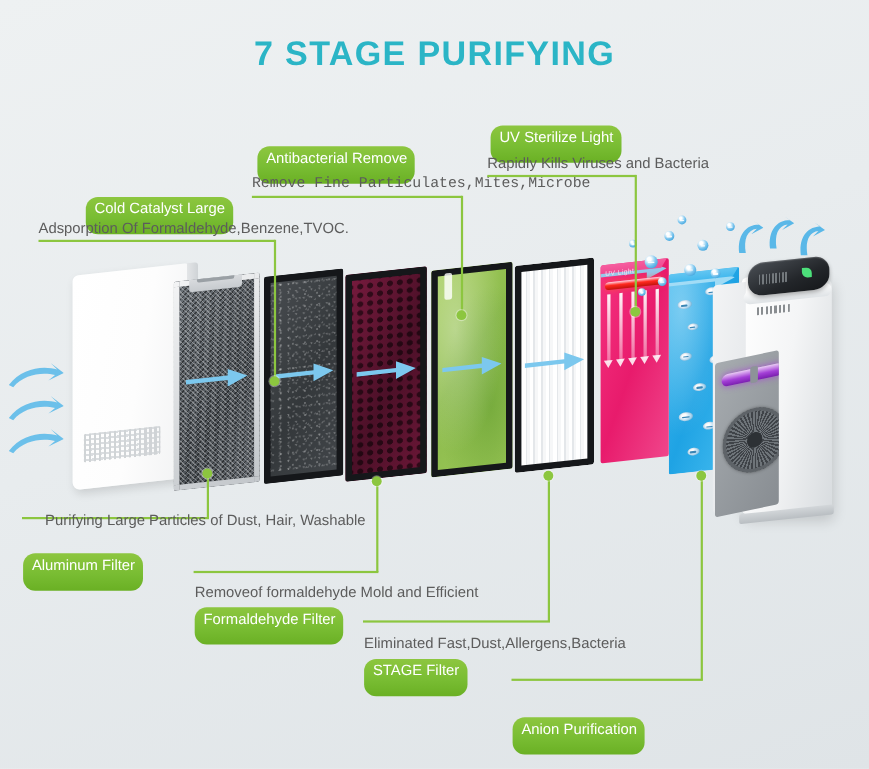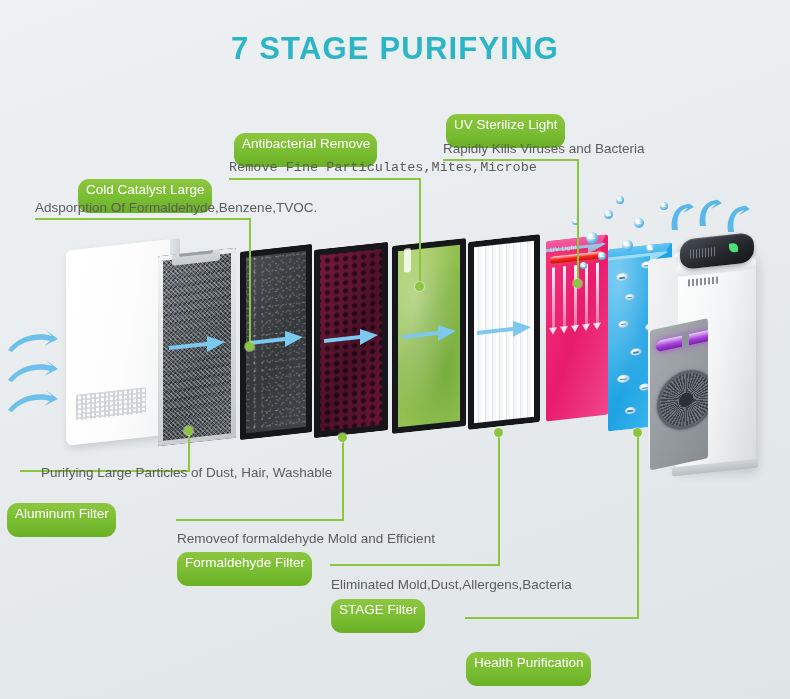--- a/index.html
+++ b/index.html
@@ -489,32 +489,32 @@
   <div class="badge" style="left:446px; top:114px;">UV Sterilize Light</div>
   <div class="desc" style="left:443px; top:141px;">Rapidly Kills Viruses and Bacteria</div>
   <div class="lead-h" style="left:443px; top:159px; width:135px;"></div>
   <div class="lead-v" style="left:577px; top:159px; height:124px;"></div>
   <div class="lead-dot" style="left:573px; top:279px;"></div>
 
   <div class="lead-v" style="left:188px; top:430px; height:41px;"></div>
   <div class="lead-dot" style="left:184px; top:426px;"></div>
   <div class="lead-h" style="left:20px; top:470px; width:170px;"></div>
   <div class="desc" style="left:21px; top:465px;margin-left:20px;">Purifying Large Particles of Dust, Hair, Washable</div>
-  <div class="badge" style="left:7px; top:503px;">Aluminum Filter</div>
+  <div class="badge" style="left:21px; top:503px;">Aluminum Filter</div>
 
   <div class="lead-v" style="left:342px; top:437px; height:83px;"></div>
   <div class="lead-dot" style="left:338px; top:433px;"></div>
   <div class="lead-h" style="left:176px; top:519px; width:168px;"></div>
   <div class="desc" style="left:177px; top:531px;">Removeof formaldehyde Mold and Efficient</div>
   <div class="badge" style="left:177px; top:552px;">Formaldehyde Filter</div>
 
   <div class="lead-v" style="left:498px; top:432px; height:133px;"></div>
   <div class="lead-dot" style="left:494px; top:428px;"></div>
   <div class="lead-h" style="left:330px; top:564px; width:170px;"></div>
-  <div class="desc" style="left:331px; top:577px;">Eliminated Mold,Dust,Allergens,Bacteria</div>
+  <div class="desc" style="left:331px; top:577px;">Eliminated Fast,Dust,Allergens,Bacteria</div>
   <div class="badge" style="left:331px; top:599px;">STAGE Filter</div>
 
   <div class="lead-v" style="left:637px; top:432px; height:186px;"></div>
   <div class="lead-dot" style="left:633px; top:428px;"></div>
   <div class="lead-h" style="left:465px; top:617px; width:174px;"></div>
-  <div class="badge" style="left:466px; top:652px;">Health Purification</div>
+  <div class="badge" style="left:466px; top:652px;">Anion Purification</div>
 
 </div>
 
 </body></html>

